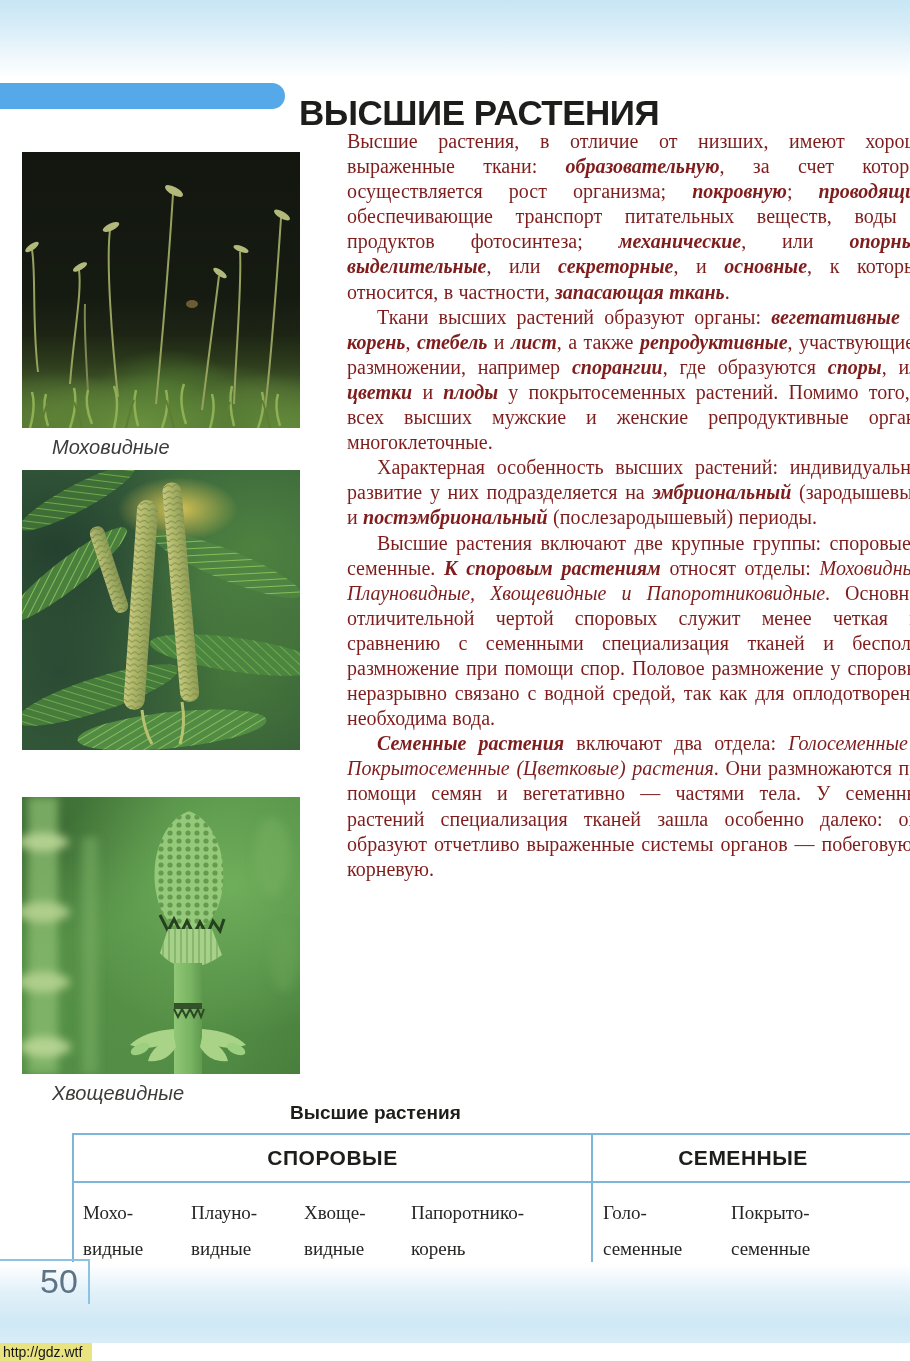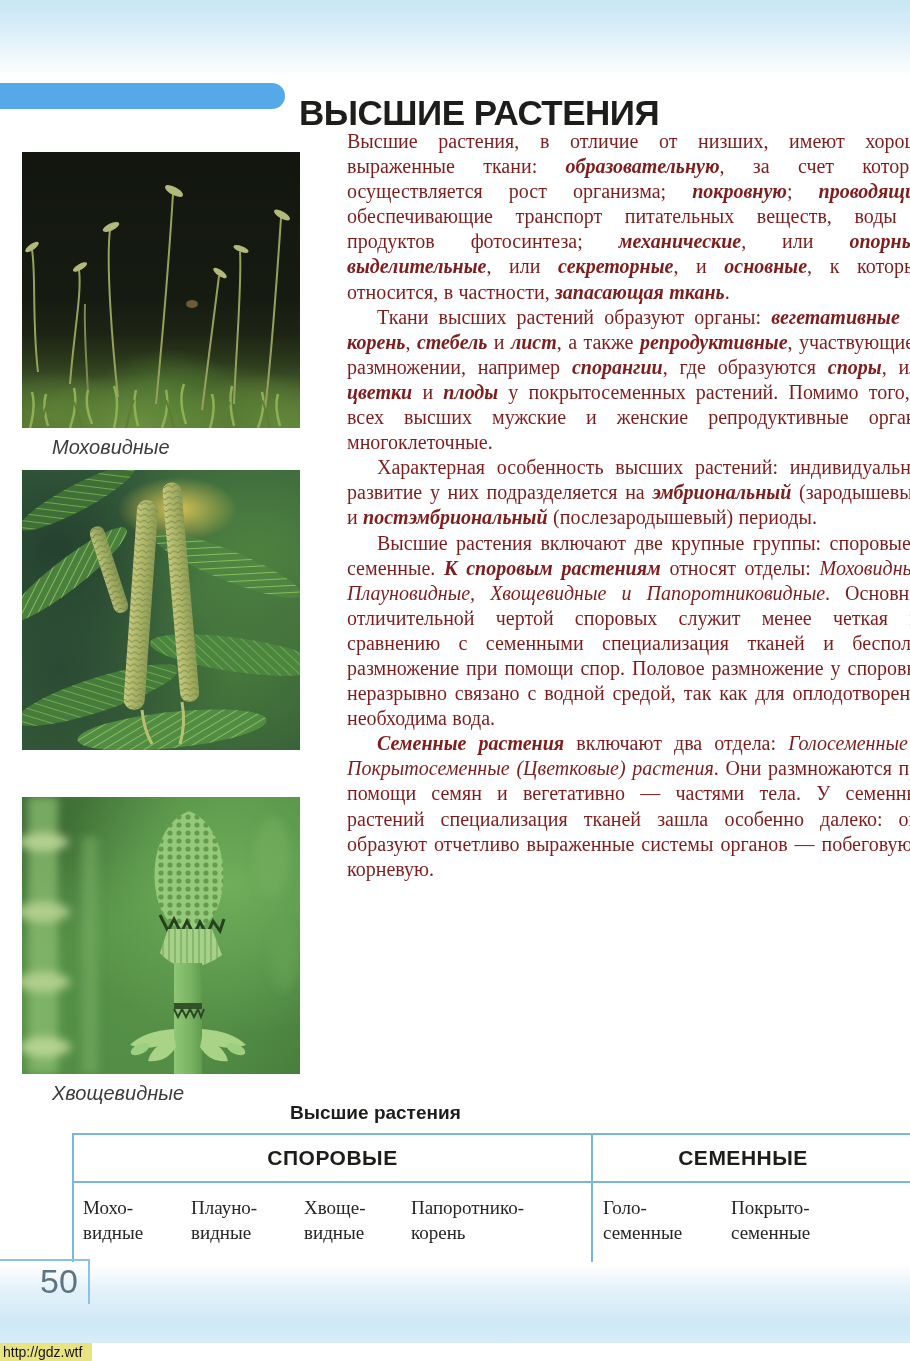--- a/index.html
+++ b/index.html
@@ -96,21 +96,21 @@
   .hdr{
     position:absolute;top:11px;
     font-family:"Liberation Sans","DejaVu Sans",sans-serif;
     font-weight:bold;font-size:21px;letter-spacing:0.5px;color:#1d1d1b;
     text-align:center;
   }
   .hdr-spore{left:0;width:517px;}
   .hdr-seed{left:519px;width:300px;}
   .cell{
     position:absolute;top:60px;
-    font-size:19px;line-height:25px;color:#262624;white-space:pre-line;
+    font-size:19px;line-height:36px;color:#262624;white-space:pre-line;
   }
   .c0{left:9px;} .c1{left:117px;} .c2{left:230px;} .c3{left:337px;}
   .c4{left:529px;} .c5{left:657px;}
   
   .pn-line-top{position:absolute;left:0;top:1259px;width:90px;height:2px;background:#8cc3e2;}
   .pn-line-right{position:absolute;left:88px;top:1259px;width:2px;height:45px;background:#8cc3e2;}
   .page-number{
     position:absolute;left:40px;top:1262px;
     font-family:"Liberation Sans","DejaVu Sans",sans-serif;
     font-size:34px;color:#5d7486;

